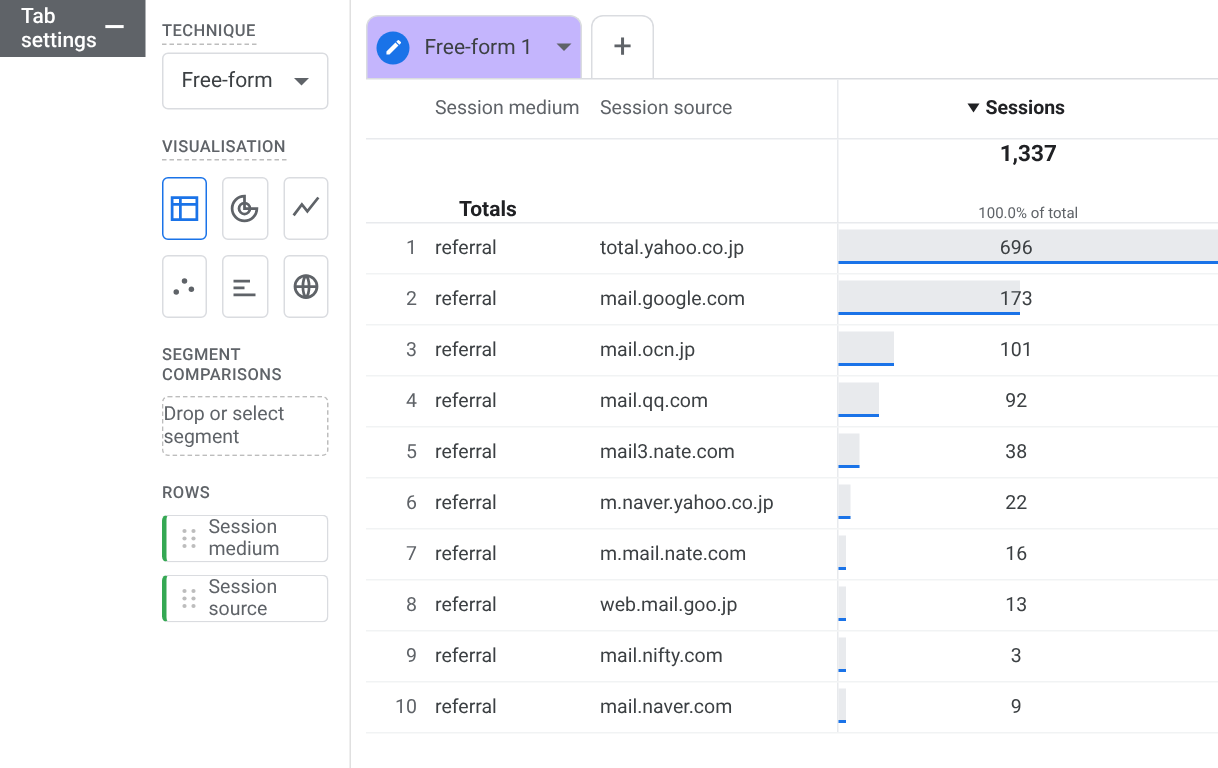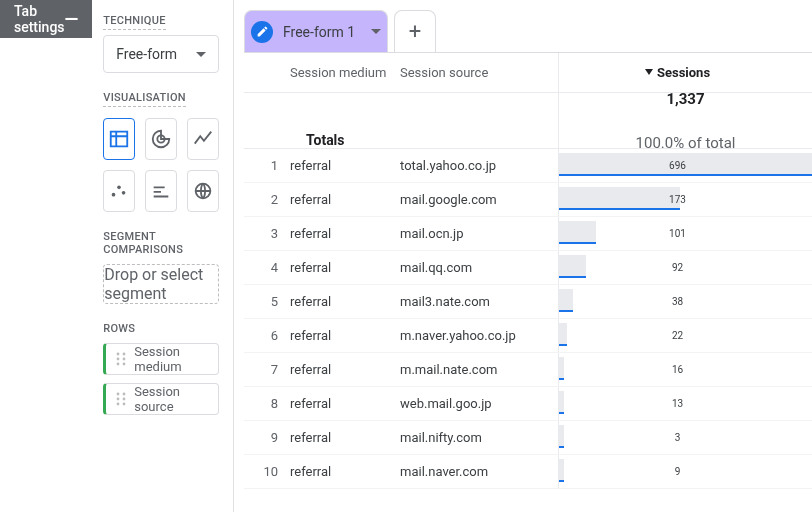--- a/index.html
+++ b/index.html
@@ -18,21 +18,21 @@
 
   .select { border: 1px solid #dadce0; border-radius: 4px; height: 38px; display: flex; align-items: center; padding: 0 12px; font-size: 14px; color: #3c4043; margin-bottom: 18px; cursor: pointer; }
   .select .spacer { flex: 1; }
   .caret { width: 0; height: 0; border-left: 5px solid transparent; border-right: 5px solid transparent; border-top: 5px solid #5f6368; }
 
   .viz-row { display: flex; gap: 10px; margin-bottom: 10px; }
   .viz-btn { width: 42px; height: 42px; border: 1px solid #dadce0; border-radius: 4px; display: flex; align-items: center; justify-content: center; color: #5f6368; cursor: pointer; }
   .viz-btn.active { border-color: #1a73e8; color: #1a73e8; }
   .viz-btn svg { width: 22px; height: 22px; display: block; }
 
-  .seg-drop { border: 1px dashed #bdbdbd; border-radius: 4px; height: 40px; display: flex; align-items: center; justify-content: center; font-size: 16px; color: #5f6368; margin-bottom: 18px; cursor: pointer; }
+  .seg-drop { border: 1px dashed #bdbdbd; border-radius: 4px; height: 40px; display: flex; align-items: center; justify-content: center; font-size: 13px; color: #5f6368; margin-bottom: 18px; cursor: pointer; }
 
   .pill { border: 1px solid #dadce0; border-left: 3px solid #34a853; border-radius: 4px; height: 32px; display: flex; align-items: center; padding: 0 10px; gap: 8px; font-size: 13px; color: #5f6368; margin-bottom: 8px; cursor: grab; }
   .grip svg { width: 10px; height: 14px; display: block; }
 
   
   .right { flex: 1; display: flex; flex-direction: column; padding: 10px 0 0 10px; }
   .tabs { display: flex; align-items: center; gap: 6px; height: 42px; }
   .tab { display: flex; align-items: center; gap: 10px; border: 1px solid #dadce0; border-bottom: none; border-radius: 8px 8px 0 0; padding: 0 6px; height: 42px; background: #c4b5fd; cursor: pointer; font-size: 14px; color: #3c4043; }
   .tab .dot { width: 22px; height: 22px; border-radius: 50%; background: #1a73e8; color: #fff; display: flex; align-items: center; justify-content: center; }
   .tab .dot svg { width: 13px; height: 13px; }
@@ -45,27 +45,27 @@
   .col-med { width: 110px; }
   .col-src { width: 158px; }
   .col-sess { flex: 1; padding-right: 16px; }
   .ghead .col-sess { text-align: left; font-weight: 700; color: #202124; border-left: 1px solid #e8eaed; height: 100%; display:flex; align-items:center; justify-content:center; gap:2px;}
   .arrow-down { display:inline-block; width:0;height:0;border-left:4px solid transparent;border-right:4px solid transparent;border-top:6px solid #202124; margin-right:2px; position:relative; top:-1px;}
 
   .totals { display: flex; height: 56px; align-items: flex-end; border-bottom: 1px solid #e8eaed; }
   .totals .lbl { padding-left: 62px; font-weight: 700; font-size: 14px; color: #202124; flex: 0 0 314px; }
   .totals .val { flex: 1; text-align: center; border-left: 1px solid #e8eaed; height:100%; display:flex; flex-direction:column; justify-content:center; }
   .totals .big { font-weight: 700; font-size: 15px; color: #202124; }
-  .totals .sub { font-size: 15px; color: #5f6368; margin-top: 26px; }
+  .totals .sub { font-size: 10px; color: #5f6368; margin-top: 26px; }
 
   .row { display: flex; align-items: center; height: 34px; border-bottom: 1px solid #f1f3f4; font-size: 13px; color: #3c4043; }
   .row .col-idx { color: #5f6368; }
   .row .col-sess { border-left: 1px solid #e8eaed; height:100%; position: relative; display:flex; align-items:center; justify-content:center;}
   .bar-bg { position:absolute; left:0; top:4px; bottom:6px; background:#e8eaed; border-bottom:2px solid #1a73e8; }
-  .bar-val { position: relative; z-index: 1; font-size: 10px; }
+  .bar-val { position: relative; z-index: 1; font-size: 13px; }
   
   .mt18{margin-top:18px;} .mb8{margin-bottom:8px;} .mb14{margin-bottom:14px;}
 </style>
 </head>
 <body>
 
 <div class="root">
 
   <div class="left">
     <div class="tabhdr">

